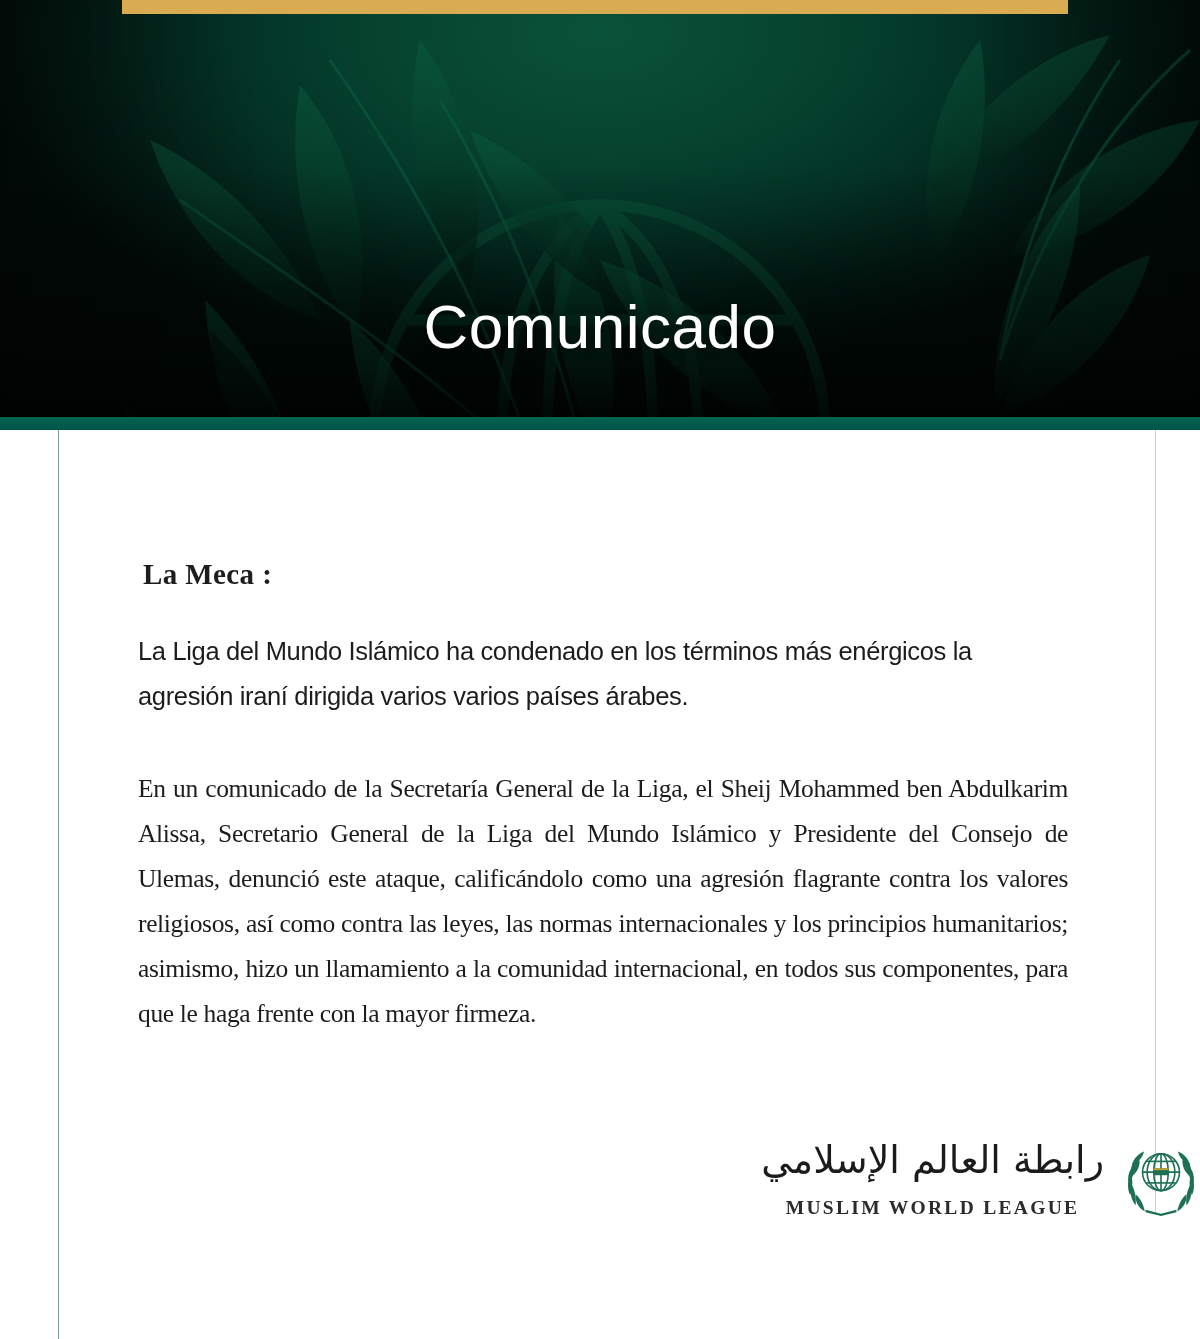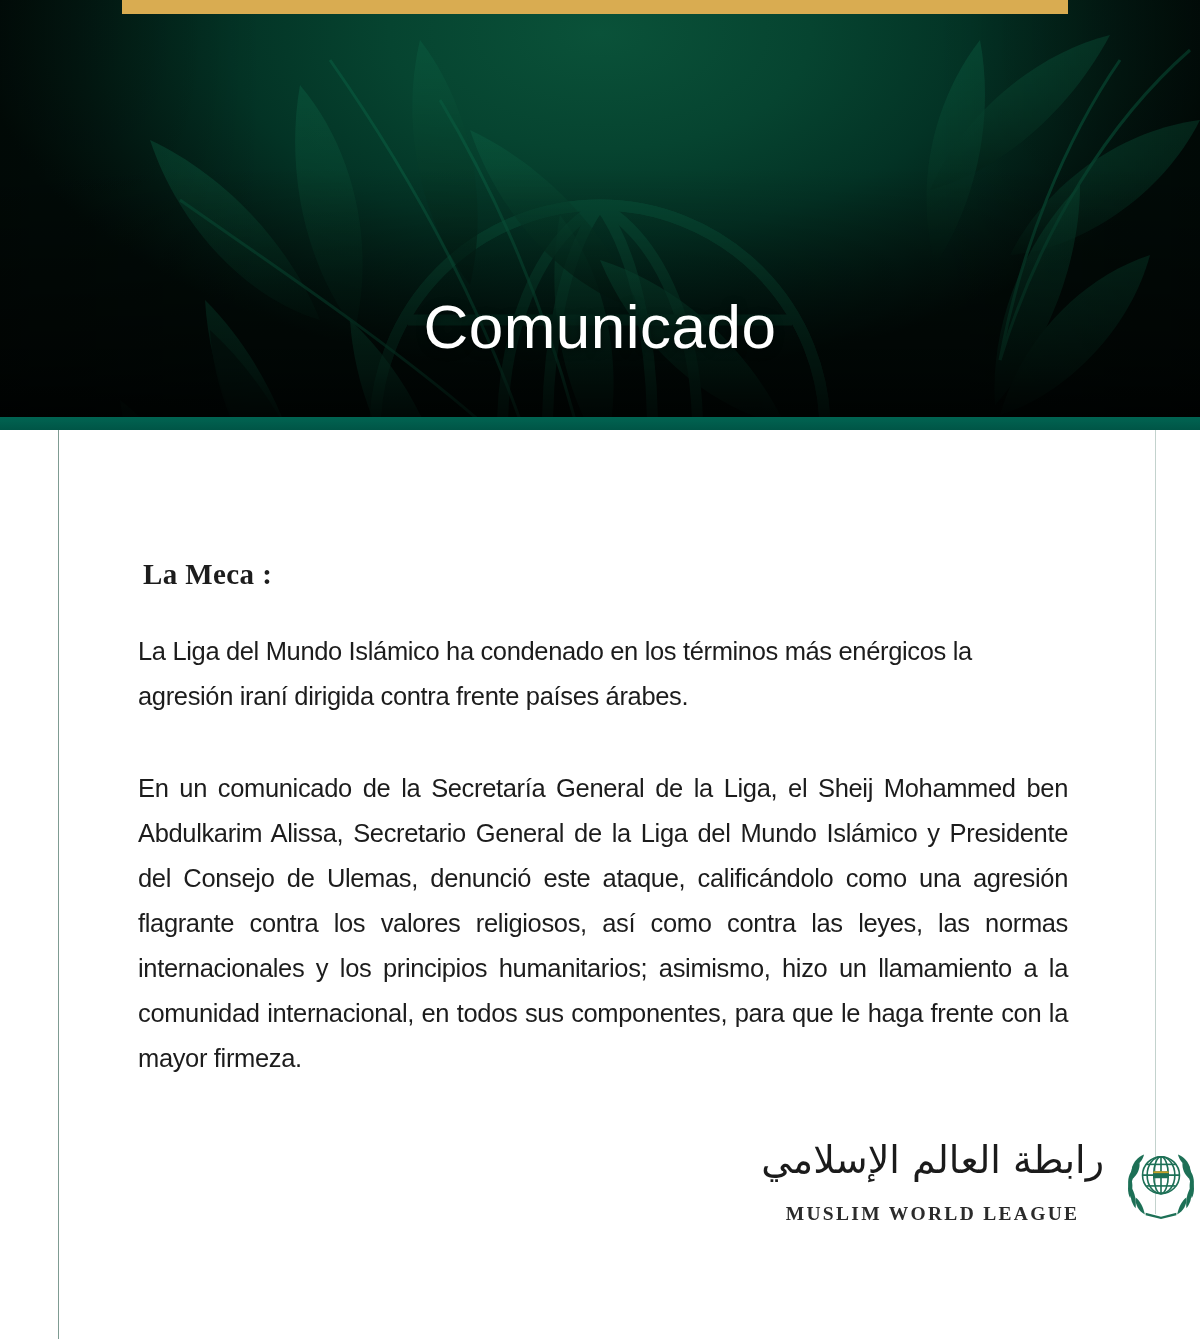--- a/index.html
+++ b/index.html
@@ -120,20 +120,21 @@
     line-height: 45px;
     letter-spacing: -0.35px;
   }
   .para-1 {
     margin-top: 38px;
     text-align: left;
   }
   .para-2 {
     margin-top: 47px;
     text-align: justify;
+    font-family: Liberation Serif, serif;
   }
 
   
   .logo-wrap {
     position: absolute;
     left: 0;
     top: 1133px;
     width: 1200px;
     display: flex;
     justify-content: flex-end;
@@ -153,21 +154,21 @@
     color: #1b1b1b;
     direction: rtl;
     white-space: nowrap;
   }
   .logo-latin {
     font-family: "Liberation Serif", "DejaVu Serif", serif;
     font-weight: bold;
     font-size: 19.5px;
     letter-spacing: 2.3px;
     color: #2b2b2b;
-    margin-top: 16px;
+    margin-top: 10px;
     white-space: nowrap;
   }
   .logo-emblem {
     width: 78px;
     height: 80px;
     flex: 0 0 auto;
   }
 </style>
 </head>
 <body>
@@ -246,21 +247,21 @@
   </div>
 
   <div class="header-underband"></div>
 
   <div class="rule-left"></div>
   <div class="rule-right"></div>
 
   <div class="content">
     <div class="dateline">La Meca :</div>
 
-    <p class="para para-1">La Liga del Mundo Islámico ha condenado en los términos más enérgicos la agresión iraní dirigida contra frente países árabes.</p>
+    <p class="para para-1">La Liga del Mundo Islámico ha condenado en los términos más enérgicos la agresión iraní dirigida varios varios países árabes.</p>
 
     <p class="para para-2">En un comunicado de la Secretaría General de la Liga,  el Sheij Mohammed ben Abdulkarim Alissa, Secretario General de la Liga del Mundo Islámico y Presidente del Consejo de Ulemas, denunció este ataque, calificándolo como una agresión flagrante contra los valores religiosos, así como contra las leyes, las normas internacionales y los principios humanitarios; asimismo, hizo un llamamiento a la comunidad internacional, en todos sus componentes, para que le haga frente con la mayor firmeza.</p>
   </div>
 
   <div class="logo-wrap">
 
     <div class="logo-text-block">
       <div class="logo-arabic">رابطة العالم الإسلامي</div>
       <div class="logo-latin">MUSLIM WORLD LEAGUE</div>
     </div>

